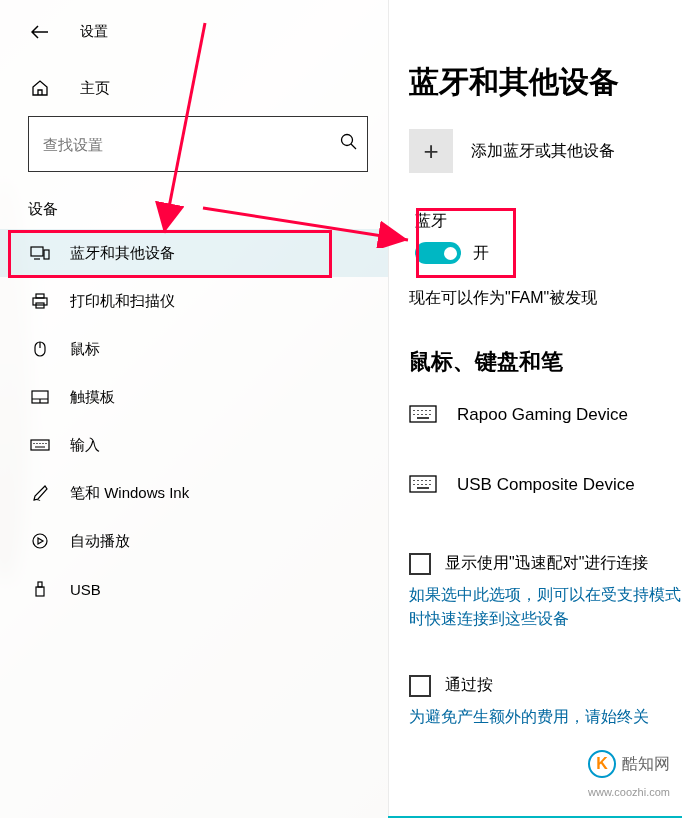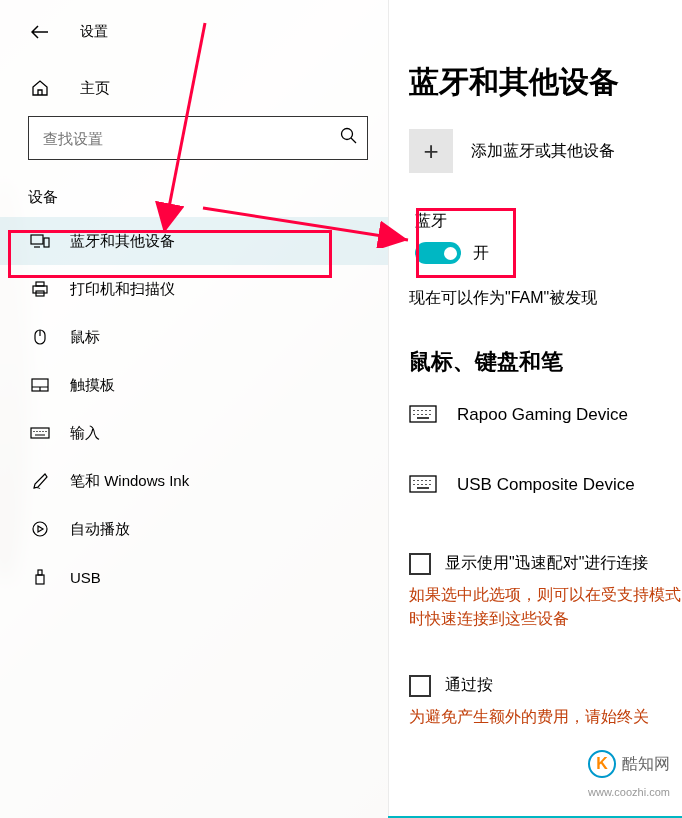--- a/index.html
+++ b/index.html
@@ -11,21 +11,21 @@
     .right-panel { flex: 1; background: #fff; padding: 0 0 0 20px; overflow: hidden; border-left: 1px solid rgba(0,0,0,0.08); }
     
     .header { display: flex; align-items: center; padding: 22px 0 0 30px; gap: 30px; }
     .back-btn { width: 20px; height: 20px; display: flex; align-items: center; justify-content: center; cursor: pointer; }
     .title { font-size: 14px; font-weight: 400; }
     
     .home-row { display: flex; align-items: center; padding: 16px 0 16px 30px; gap: 30px; margin-top: 20px; cursor: pointer; }
     .home-row span { font-size: 15px; }
     
     .search-box { margin: 2px 20px 0 28px; position: relative; }
-    .search-input { width: 100%; height: 44px; border: 1px solid #333; padding: 0 40px 0 14px; font-size: 15px; outline: none; background: rgba(255,255,255,0.8); }
+    .search-input { width: 100%; height: 56px; border: 1px solid #333; padding: 0 40px 0 14px; font-size: 15px; outline: none; background: rgba(255,255,255,0.8); }
     .search-icon { position: absolute; right: 10px; top: 50%; transform: translateY(-50%); }
     
     .category { font-size: 15px; font-weight: 400; padding: 28px 0 10px 28px; }
     
     .nav-item { display: flex; align-items: center; padding: 14px 0 14px 30px; gap: 20px; cursor: pointer; font-size: 15px; position: relative; }
     .nav-item.active { background: rgba(100,180,200,0.15); }
     .nav-item.active::before { content: ""; position: absolute; left: 0; top: 20%; height: 60%; width: 4px; background: #0078d4; display: none; }
     .nav-icon { width: 20px; height: 20px; display: flex; align-items: center; justify-content: center; flex-shrink: 0; }
     
     .page-title { font-size: 30px; font-weight: 600; padding: 62px 0 26px 0; }
@@ -45,21 +45,21 @@
     
     .section-title { font-size: 22px; font-weight: 600; margin-top: 38px; }
     
     .device-row { display: flex; align-items: center; gap: 20px; margin-top: 24px; padding: 4px 0; }
     .device-icon { width: 28px; height: 20px; }
     .device-name { font-size: 17px; }
     
     .checkbox-row { display: flex; align-items: flex-start; gap: 14px; margin-top: 54px; }
     .checkbox { width: 22px; height: 22px; border: 2px solid #333; flex-shrink: 0; cursor: pointer; }
     .checkbox-label { font-size: 16px; }
-    .desc-text { font-size: 16px; color: #c2410c; margin-top: 8px; line-height: 1.5; }
+    .desc-text { font-size: 16px; color: #0369a1; margin-top: 8px; line-height: 1.5; }
     
     .highlight-1 { position: absolute; left: 8px; top: 230px; width: 324px; height: 48px; border: 3px solid #ff0040; z-index: 10; pointer-events: none; }
     .highlight-2 { position: absolute; left: 416px; top: 208px; width: 100px; height: 70px; border: 3px solid #ff0040; z-index: 10; pointer-events: none; }
     
     .arrow-svg { position: absolute; z-index: 9; pointer-events: none; }
     
     .watermark { position: absolute; right: 12px; bottom: 40px; display: flex; align-items: center; gap: 6px; z-index: 20; }
     .wm-logo { width: 28px; height: 28px; border: 2px solid #0099cc; border-radius: 50%; display: flex; align-items: center; justify-content: center; font-size: 16px; font-weight: bold; color: #ff8800; background: #fff; }
     .wm-text { font-size: 16px; color: #666; }
     .wm-url { position: absolute; right: 12px; bottom: 20px; font-size: 11px; color: #999; z-index: 20; }

